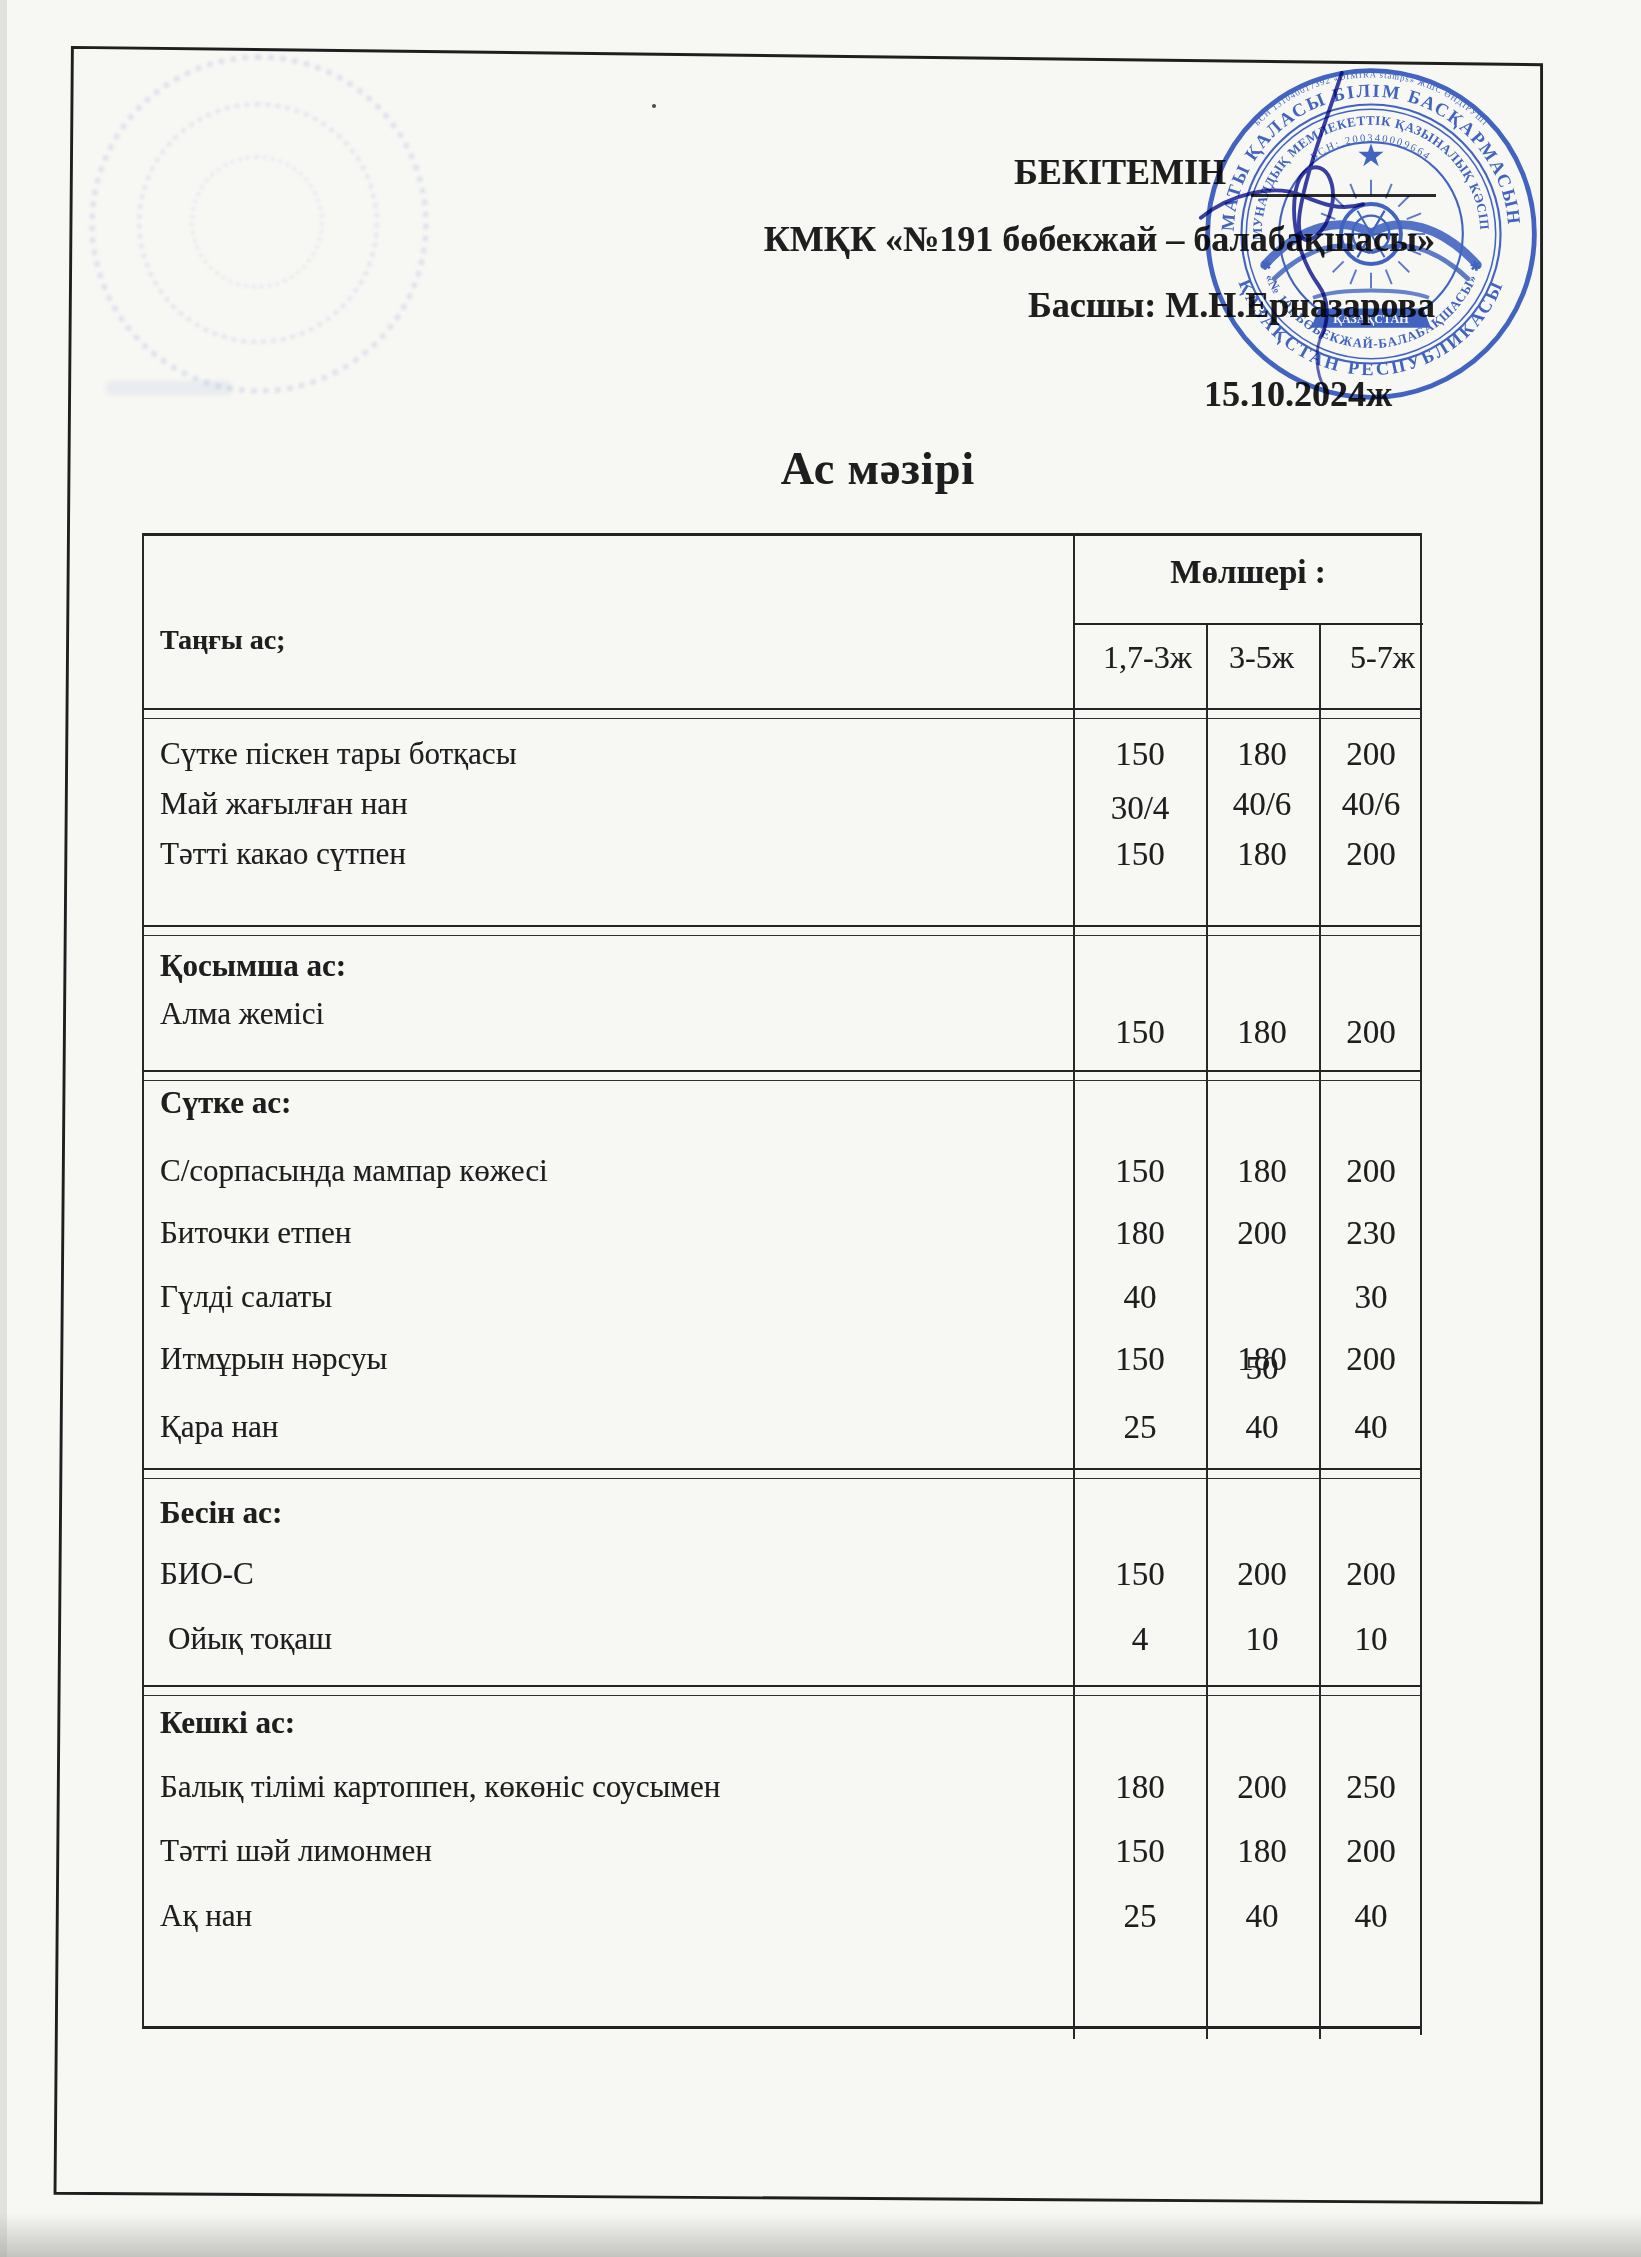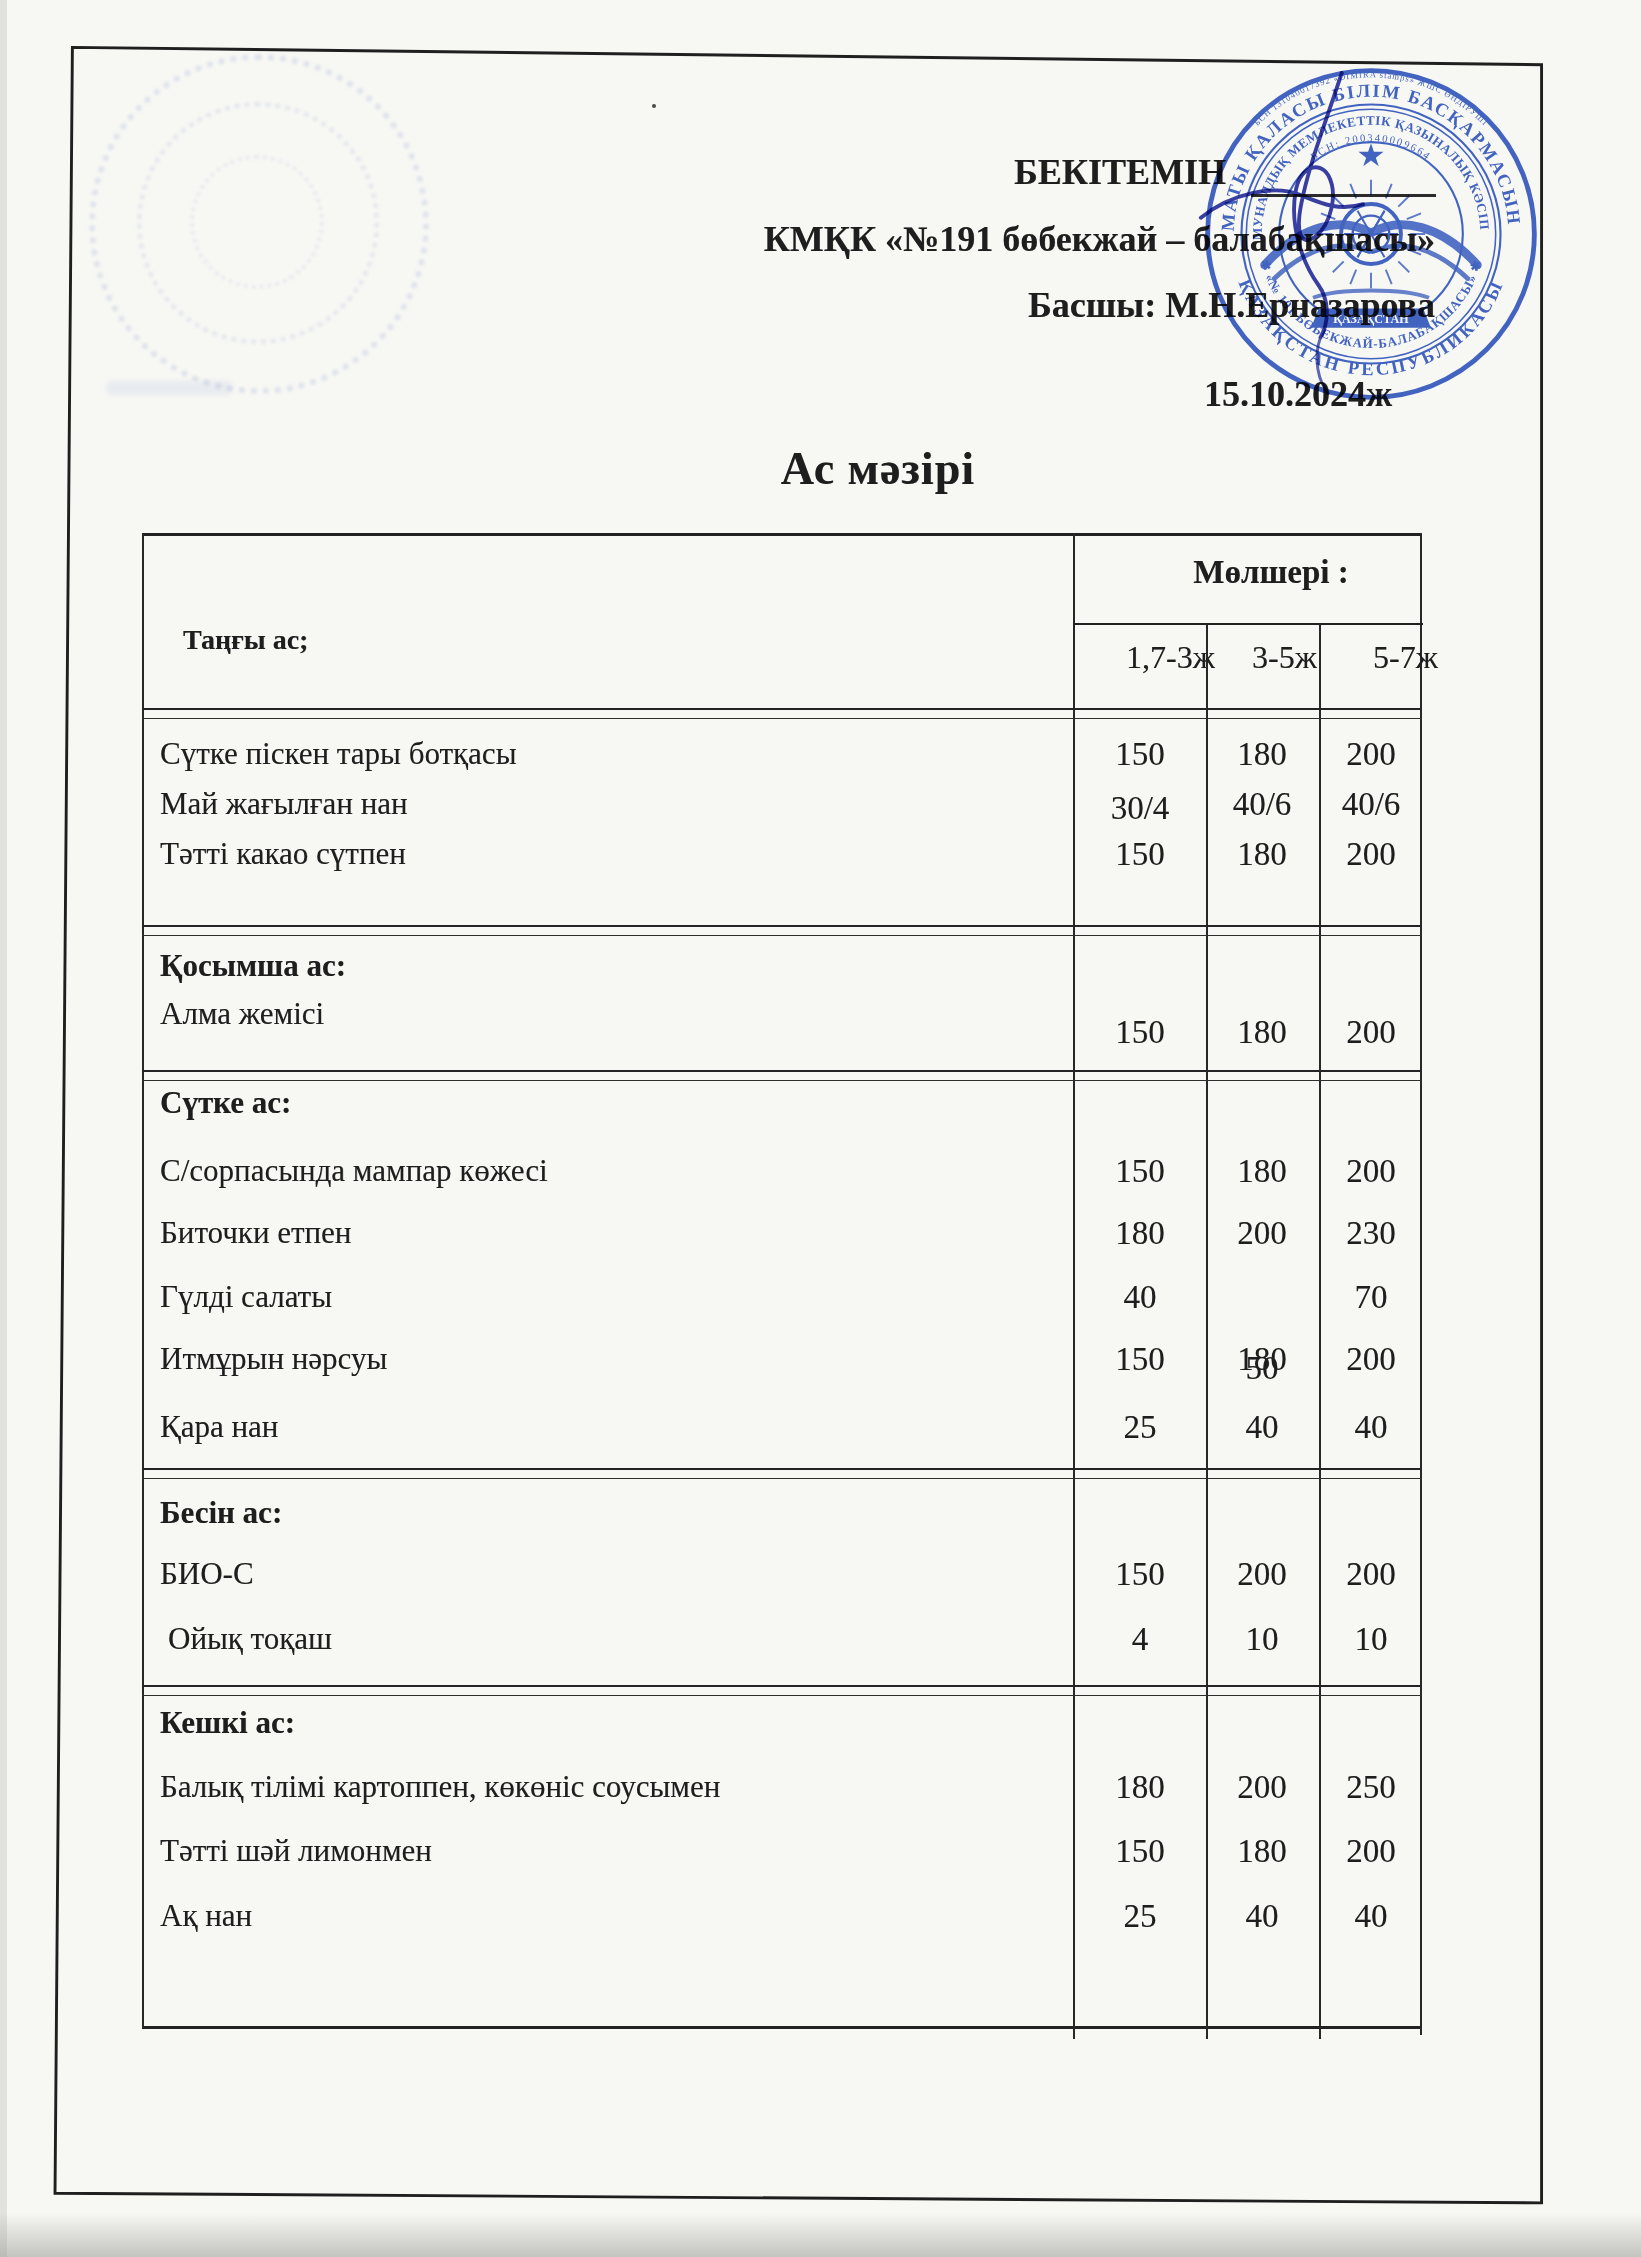--- a/index.html
+++ b/index.html
@@ -15,21 +15,21 @@
   #director-line{top:284px;right:206px;}
   #date-line{top:373px;right:249px;}
   #sig-line{top:194px;left:1251px;width:185px;height:2.9px;background:#2b2b2b;}
   #doc-title{top:442px;left:618px;width:357px;text-align:right;font-size:46px;font-weight:bold;
              letter-spacing:1px;text-shadow:0.4px 0.4px 0.6px rgba(40,40,40,.5);}
   .stray-dot{width:3.9px;height:3.9px;border-radius:50%;background:#4a4a4a;}
   
   .tline{background:#222;}
   .sep{left:142px;width:1280px;height:7.7px;border-top:2.4px solid #242424;border-bottom:1.4px solid #2e2e2e;background:transparent;}
   .vline{width:1.9px;background:#282828;}
-  .cell-text{white-space:nowrap;text-shadow:0.3px 0.3px 0.5px rgba(40,40,40,.42);padding-left:23px;}
+  .cell-text{white-space:nowrap;text-shadow:0.3px 0.3px 0.5px rgba(40,40,40,.42);}
   #first-col-header{left:160px;top:624px;font-size:28px;font-weight:bold;}
   #portion-header{left:1073px;top:554px;width:350px;text-align:center;font-size:33px;font-weight:bold;}
   .age-label{top:639px;font-size:32px;margin-left:16px;}
   .section-title{font-size:31px;font-weight:bold;white-space:nowrap;text-shadow:0.3px 0.3px 0.5px rgba(40,40,40,.42);}
   .item-label{font-size:31px;white-space:nowrap;text-shadow:0.3px 0.3px 0.5px rgba(40,40,40,.42);}
   .pvalue{font-size:33px;text-align:center;width:126px;text-shadow:0.3px 0.3px 0.5px rgba(40,40,40,.42);}
   
   .ghost{border-radius:50%;filter:blur(1.7px);}
   #ghost1{left:89px;top:54px;width:328px;height:328px;border:6.8px dotted rgba(132,154,205,.22);}
   #ghost2{left:137px;top:102px;width:232px;height:232px;border:5.8px dotted rgba(132,154,205,.18);}
@@ -187,21 +187,21 @@
       <div class="abs pvalue" style="left: 1077px; top: 1153px; width: 126px;">150</div>
       <div class="abs pvalue" style="left: 1199px; top: 1153px; width: 126px;">180</div>
       <div class="abs pvalue" style="left: 1308px; top: 1153px; width: 126px;">200</div>
       <div class="abs item-label" style="left: 160px; top: 1215px;">Биточки  етпен</div>
       <div class="abs pvalue" style="left: 1077px; top: 1215px; width: 126px;">180</div>
       <div class="abs pvalue" style="left: 1199px; top: 1215px; width: 126px;">200</div>
       <div class="abs pvalue" style="left: 1308px; top: 1215px; width: 126px;">230</div>
       <div class="abs item-label" style="left: 160px; top: 1279px;">Гүлді  салаты</div>
       <div class="abs pvalue" style="left: 1077px; top: 1279px; width: 126px;">40</div>
       <div class="abs pvalue" style="left: 1199px; top: 1330px; width: 126px; margin-top: 20px;">50</div>
-      <div class="abs pvalue" style="left: 1308px; top: 1279px; width: 126px;">70</div>
+      <div class="abs pvalue" style="left: 1308px; top: 1279px; width: 126px;">30</div>
       <div class="abs item-label" style="left: 160px; top: 1341px;">Итмұрын  нәрсуы</div>
       <div class="abs pvalue" style="left: 1077px; top: 1341px; width: 126px;">150</div>
       <div class="abs pvalue" style="left: 1199px; top: 1341px; width: 126px;">180</div>
       <div class="abs pvalue" style="left: 1308px; top: 1341px; width: 126px;">200</div>
       <div class="abs item-label" style="left: 160px; top: 1409px;">Қара  нан</div>
       <div class="abs pvalue" style="left: 1077px; top: 1409px; width: 126px;">25</div>
       <div class="abs pvalue" style="left: 1199px; top: 1409px; width: 126px;">40</div>
       <div class="abs pvalue" style="left: 1308px; top: 1409px; width: 126px;">40</div>
       <div class="abs sep" style="left: 142px; top: 1468px; width: 1280px;"></div>
       <div class="abs section-title" style="left: 160px; top: 1495px;">Бесін ас:</div>

